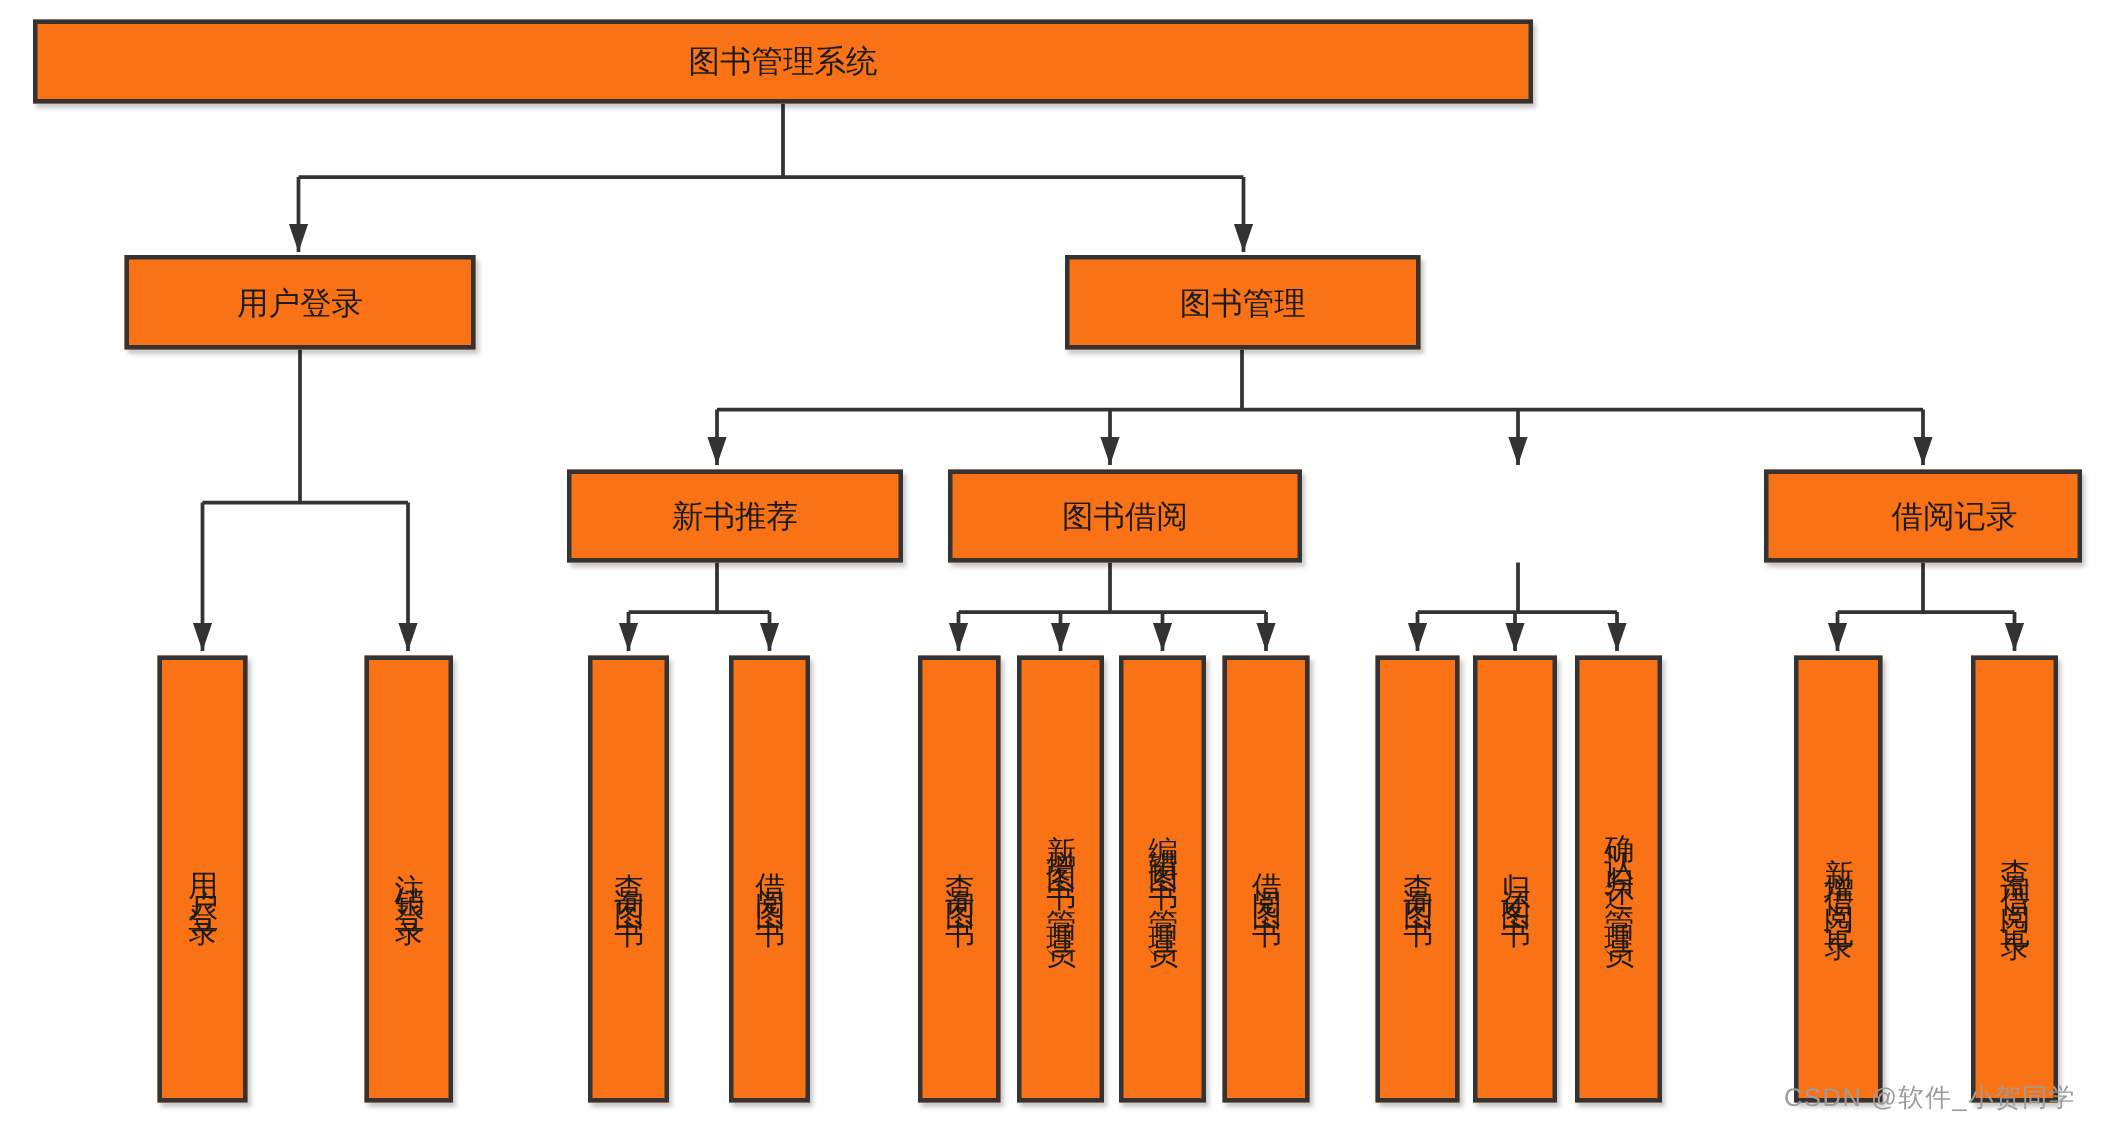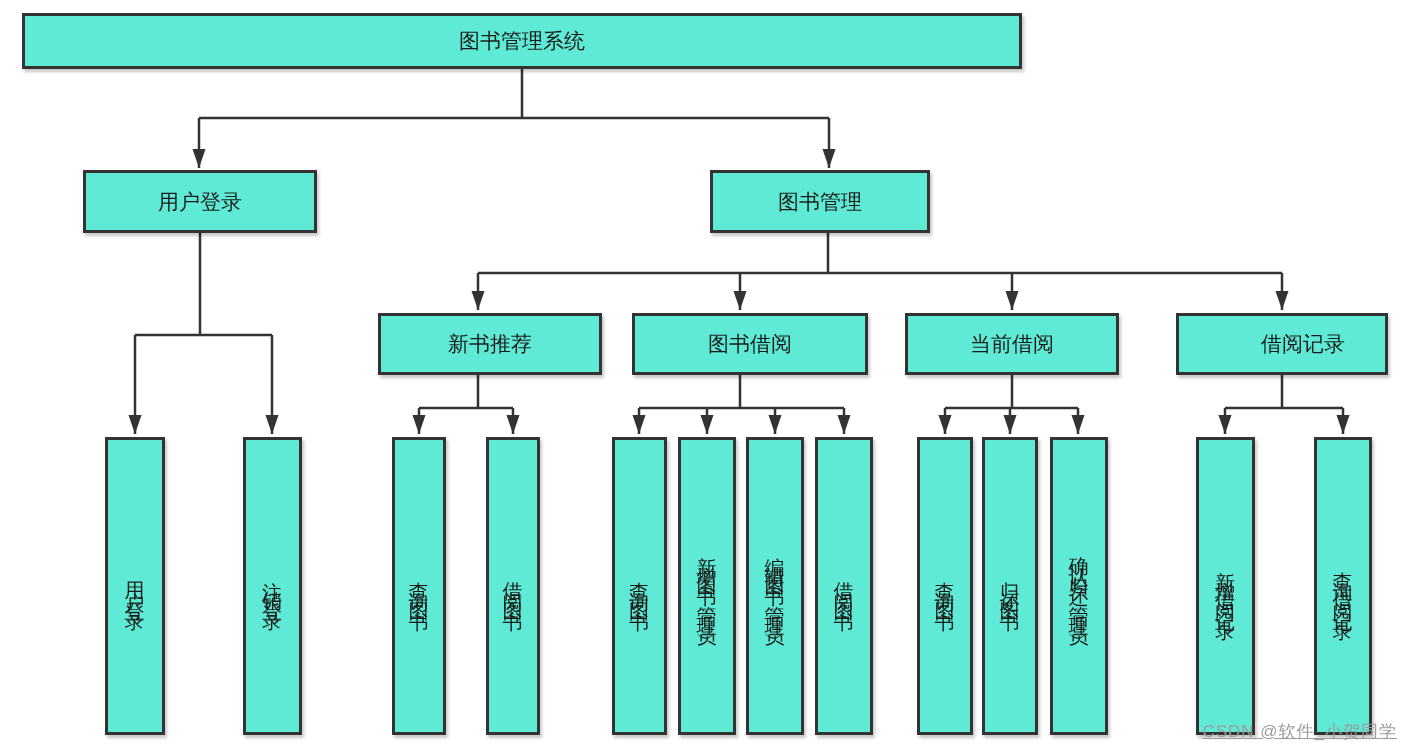--- a/index.html
+++ b/index.html
@@ -17,21 +17,21 @@
   }
   .wires {
     position: absolute;
     left: 0;
     top: 0;
     pointer-events: none;
   }
   .node {
     position: absolute;
     box-sizing: border-box;
-    background: #5eead4;
+    background: #f97316;
     border: 3px solid #333333;
     box-shadow: 2px 3px 3px rgba(0,0,0,0.22);
     display: flex;
     align-items: center;
     justify-content: center;
     color: #1b1b1b;
     font-size: 21px;
     white-space: nowrap;
   }
   .node .lbl {
@@ -39,26 +39,25 @@
   }
   .leaf .lbl {
     writing-mode: vertical-rl;
     text-orientation: mixed;
     font-size: 20px;
     letter-spacing: 10px;
     line-height: 1.1;
   }
   .watermark {
     position: absolute;
-    right: 8px;
+    right: 21px;
     bottom: 4px;
     color: #9c9c9c;
     font-size: 17px;
     letter-spacing: 1px;
-    text-decoration: underline;
   }
 </style>
 </head>
 <body>
 
 <div class="stage">
 
   <svg class="wires" width="1405" height="747" viewBox="0 0 1405 747">
     <defs>
       <marker id="ah" markerUnits="userSpaceOnUse" markerWidth="22" markerHeight="16" refX="19" refY="6.5" orient="auto">
@@ -102,32 +101,29 @@
     </g>
   </svg>
 
   <div class="node" style="left:22px; top:13px; width:1000px; height:56px;">
     <span class="lbl">图书管理系统</span>
   </div>
 
   <div class="node" style="left:83px; top:170px; width:234px; height:63px;">
     <span class="lbl">用户登录</span>
   </div>
-  <div class="node" style="left:710px; top:170px; width:220px; height:63px;">
+  <div class="node" style="left:710px; top:170px; width:237px; height:63px;">
     <span class="lbl">图书管理</span>
   </div>
 
   <div class="node" style="left:378px; top:313px; width:224px; height:62px;">
     <span class="lbl">新书推荐</span>
   </div>
   <div class="node" style="left:632px; top:313px; width:236px; height:62px;">
     <span class="lbl">图书借阅</span>
-  </div>
-  <div class="node" style="left:905px; top:313px; width:214px; height:62px;">
-    <span class="lbl">当前借阅</span>
   </div>
   <div class="node" style="left:1176px; top:313px; width:212px; height:62px;padding-left:42px;">
     <span class="lbl">借阅记录</span>
   </div>
 
   <div class="node leaf" style="left:105px; top:437px; width:60px; height:298px;">
     <span class="lbl">用户登录</span>
   </div>
   <div class="node leaf" style="left:243px; top:437px; width:59px; height:298px;">
     <span class="lbl">注销登录</span>

